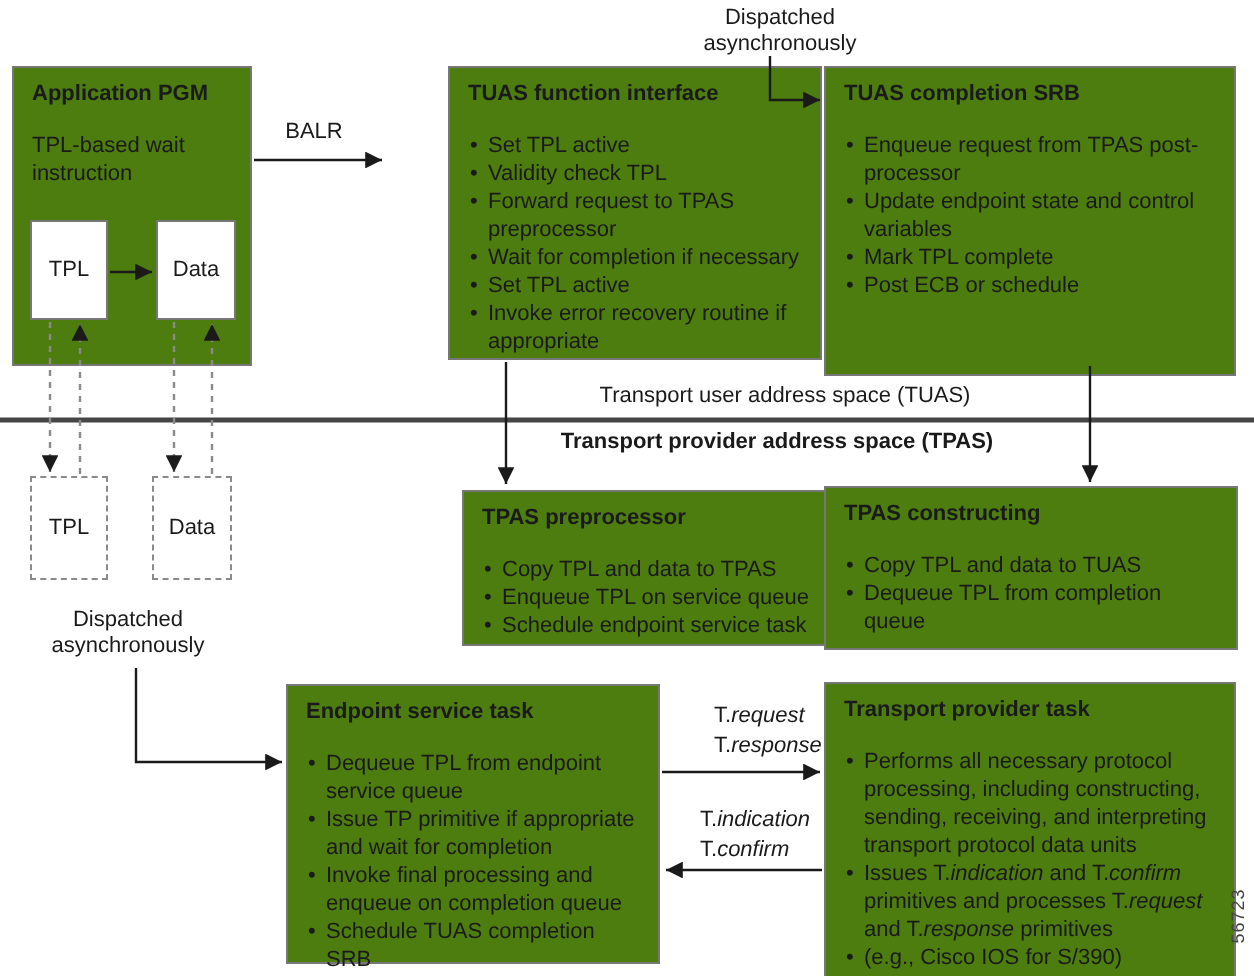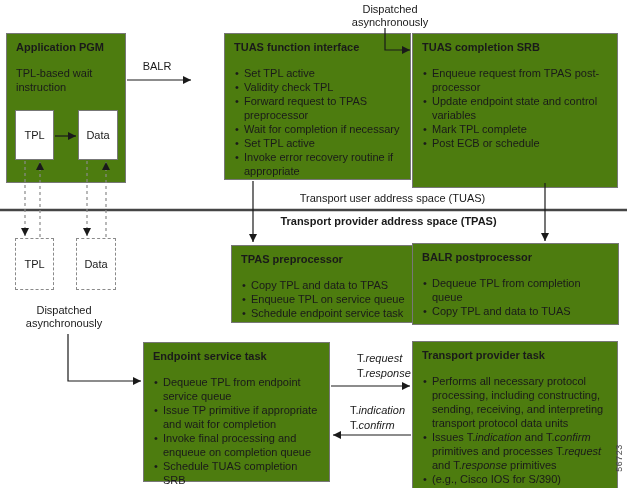--- a/index.html
+++ b/index.html
@@ -97,24 +97,24 @@
   <div class="box" style="left:195px; top:245px; width:185px; height:78px;margin-left:36px;">
     <h3>TPAS preprocessor</h3>
     <ul class="bullets">
         <li>Copy TPL and data to TPAS</li>
         <li>Enqueue TPL on service queue</li>
         <li>Schedule endpoint service task</li>
       </ul>
   </div>
 
   <div class="box" style="left:412px; top:243px; width:207px; height:82px;">
-    <h3>BALR postprocessor</h3>
+    <h3>TPAS constructing</h3>
     <ul class="bullets">
+        <li>Copy TPL and data to TUAS</li>
         <li>Dequeue TPL from completion queue</li>
-        <li>Copy TPL and data to TUAS</li>
       </ul>
   </div>
 
   <div class="box" style="left:143px; top:342px; width:187px; height:140px;">
     <h3>Endpoint service task</h3>
     <ul class="bullets">
         <li>Dequeue TPL from endpoint service queue</li>
         <li>Issue TP primitive if appropriate and wait for completion</li>
         <li>Invoke final processing and enqueue on completion queue</li>
         <li>Schedule TUAS completion SRB</li>

